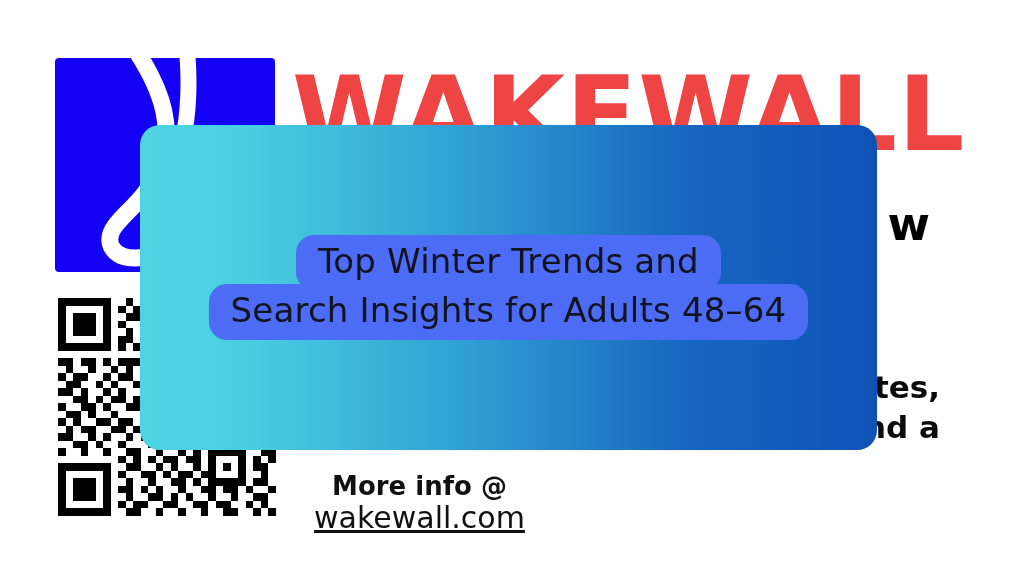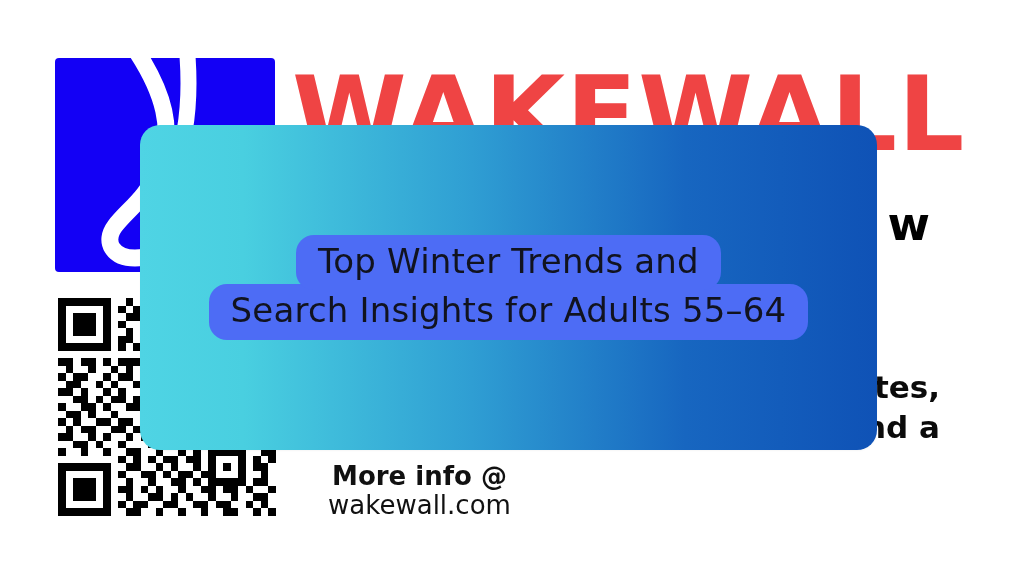--- a/index.html
+++ b/index.html
@@ -94,36 +94,37 @@
     font-weight: 700;
     font-size: 31px;
     line-height: 1.28;
     color: #0b0b0b;
   }
 
   
   .moreinfo {
     position: absolute;
     left: 312px;
-    top: 462px;
+    top: 472px;
     width: 215px;
     text-align: center;
     color: #111111;
     font-family: "DejaVu Sans", sans-serif;
     line-height: 1.12;
   }
   .moreinfo .mi-strong {
     display: block;
     font-size: 26px;
     font-weight: 700;
   }
   .moreinfo .mi-url {
     display: block;
-    font-size: 26px;
+    font-size: 30px;
     font-weight: 400;
+    text-decoration: underline;
   }
 
   
   .overlay-card {
     position: absolute;
     left: 140px;
     top: 125px;
     width: 737px;
     height: 325px;
     border-radius: 20px;
@@ -424,17 +425,17 @@
 
     <div class="moreinfo">
       <span class="mi-strong">More info @</span>
       <span class="mi-url">wakewall.com</span>
     </div>
   </div>
 
   <div class="overlay-card">
     <div class="headline-wrap">
       <span class="headline-line l1">Top Winter Trends and</span>
-      <span class="headline-line l2">Search Insights for Adults 55–64</span>
+      <span class="headline-line l2">Search Insights for Adults 48–64</span>
     </div>
   </div>
 
 </div>
 
 </body></html>

